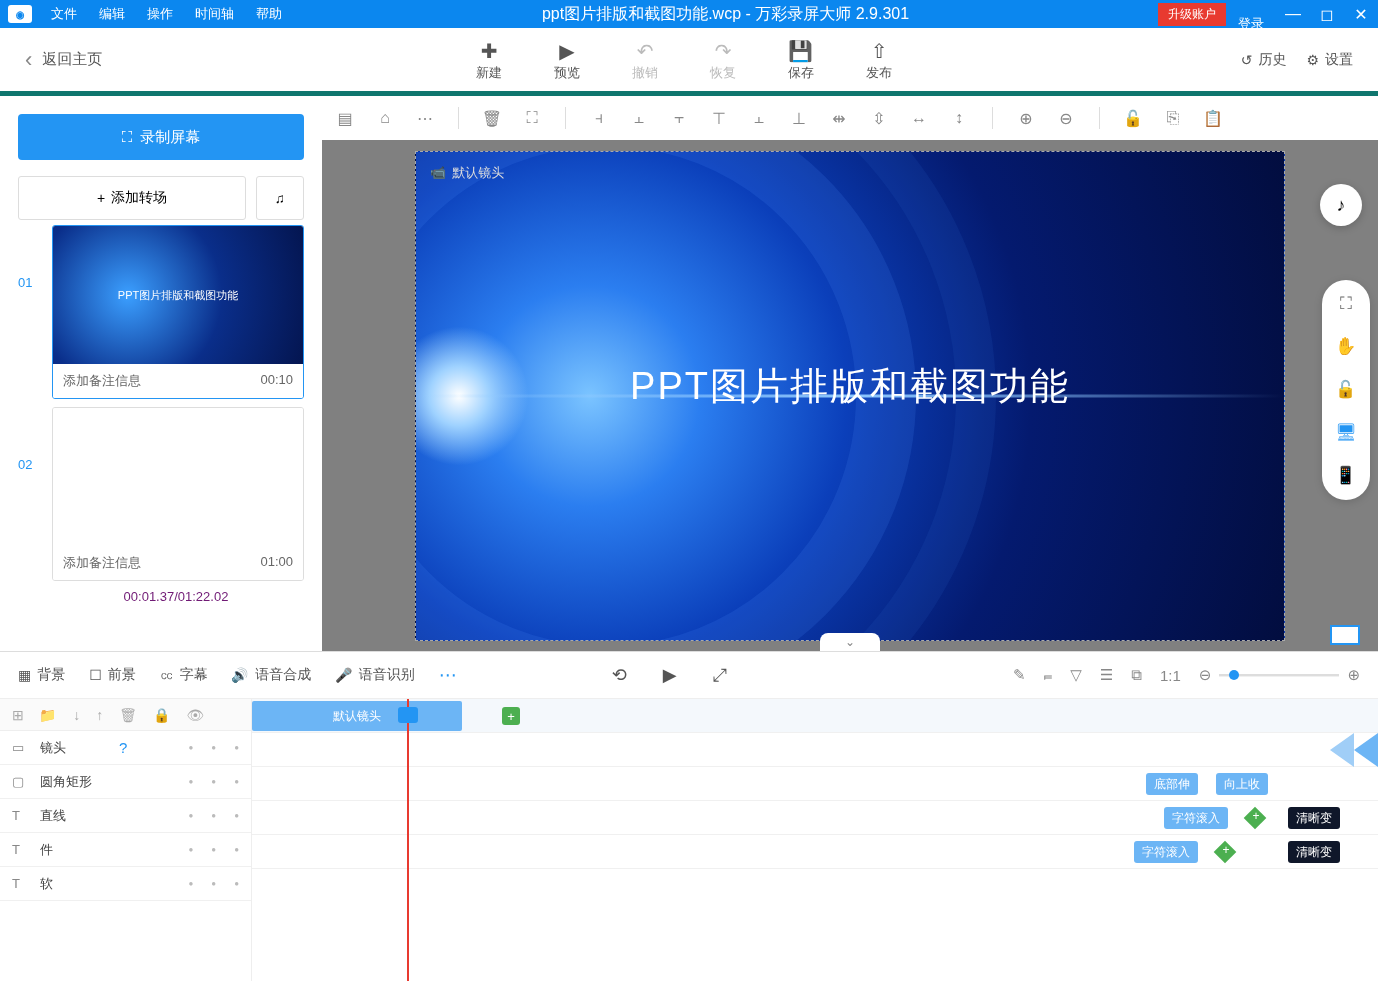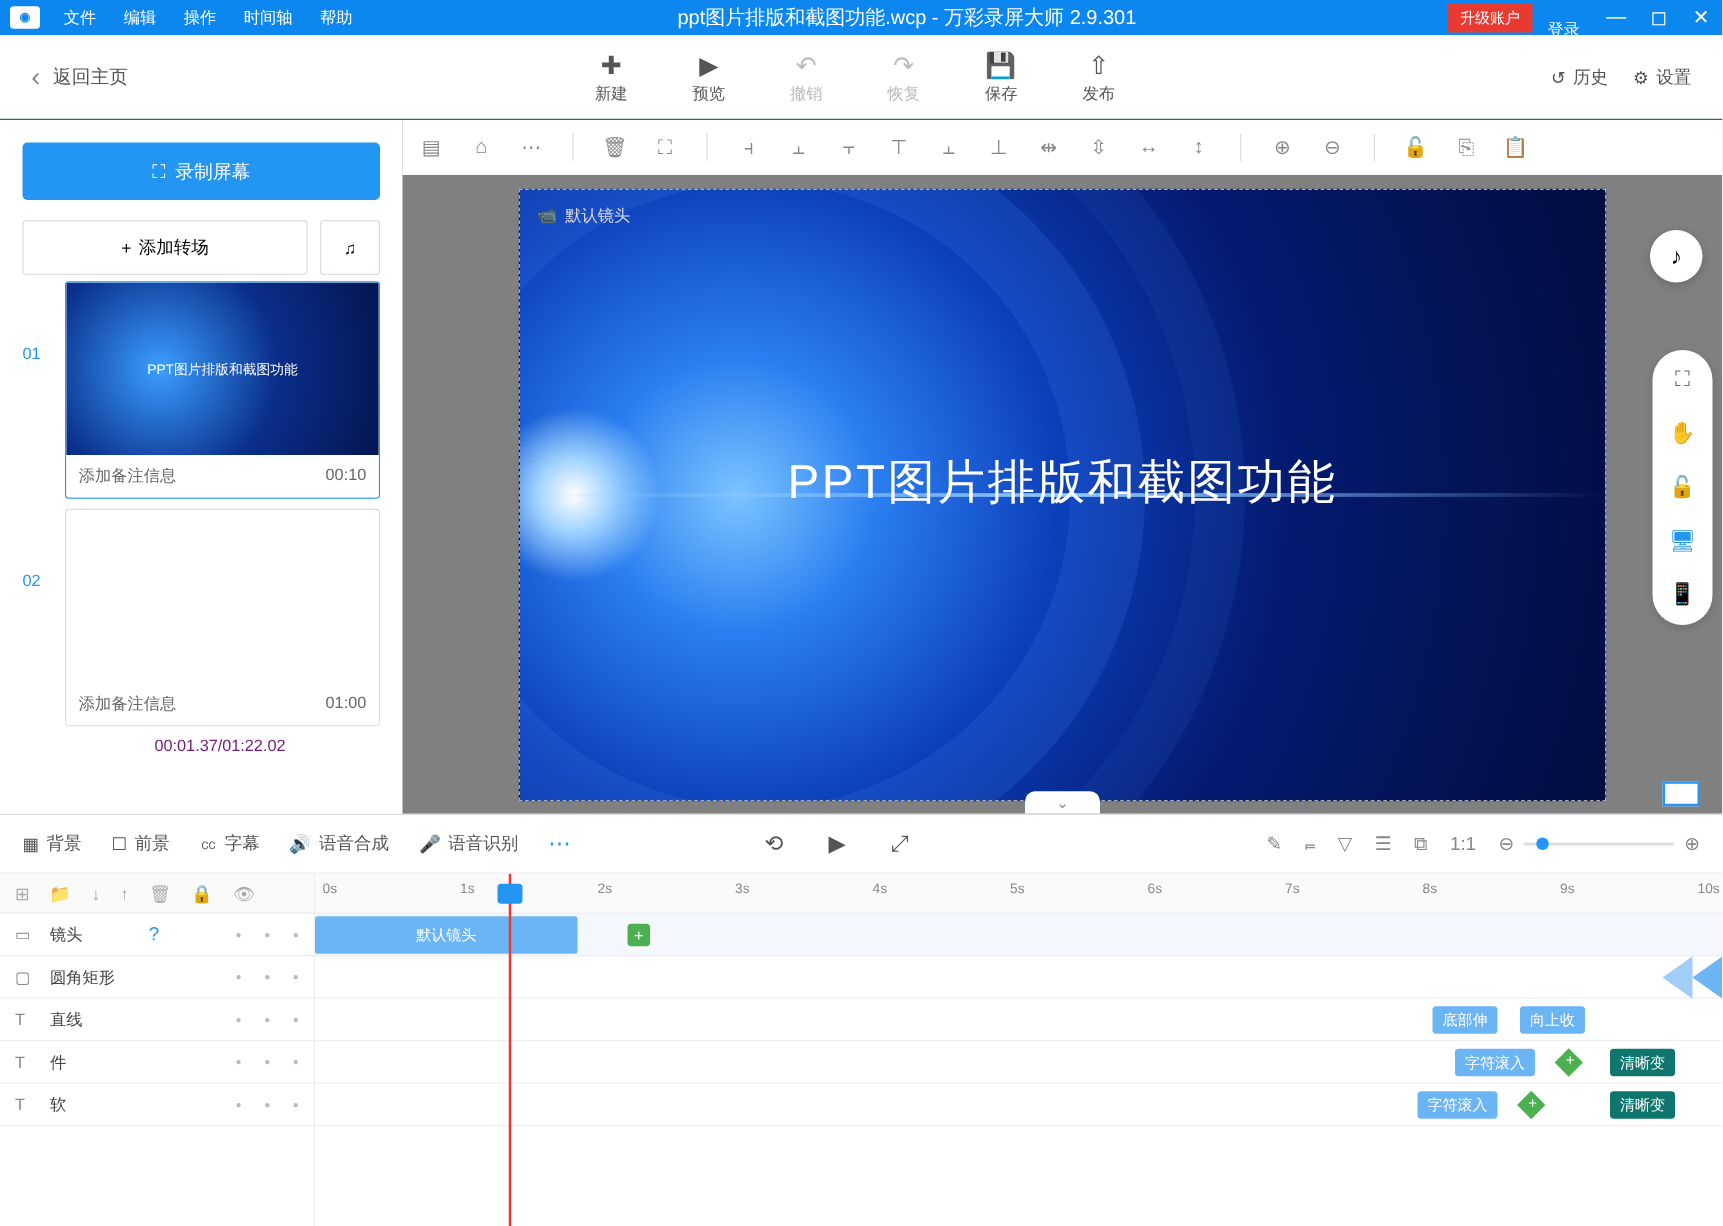--- a/index.html
+++ b/index.html
@@ -6,21 +6,21 @@
 body{width:1378px;height:981px;overflow:hidden;background:#fff;display:flex;flex-direction:column;}
 .titlebar{height:28px;background:#0b87ef;display:flex;align-items:center;color:#fff;font-size:13px;}
 .titlebar .logo{width:24px;height:18px;background:#fff;border-radius:3px;margin:0 8px;display:inline-flex;align-items:center;justify-content:center;color:#0b87ef;font-weight:bold;font-size:10px;}
 .titlebar .menu{padding:0 11px;cursor:pointer;}
 .titlebar .center{flex:1;text-align:center;font-size:16px;}
 .titlebar .right{display:flex;align-items:center;}
 .titlebar .upgrade{background:#e83a30;padding:3px 10px;font-size:12px;}
 .titlebar .login{padding:0 12px;margin-top:20px;}
 .wbtn{width:34px;text-align:center;font-size:16px;cursor:pointer;}
 
-.toolbar{height:68px;background:#fff;border-bottom:1px solid #0f766e;display:flex;align-items:center;}
+.toolbar{height:68px;background:#fff;border-bottom:5px solid #0f766e;display:flex;align-items:center;}
 .back{display:flex;align-items:center;color:#555;font-size:15px;padding:0 25px;cursor:pointer;}
 .back::before{content:"‹";font-size:22px;margin-right:10px;color:#888;}
 .tools{flex:1;display:flex;justify-content:center;gap:52px;}
 .tool{display:flex;flex-direction:column;align-items:center;color:#555;font-size:13px;cursor:pointer;}
 .tool.disabled{color:#bbb;}
 .tool .ico{font-size:20px;height:26px;display:flex;align-items:center;}
 .rtools{display:flex;align-items:center;gap:20px;padding-right:25px;color:#555;font-size:14px;}
 .rtool{display:flex;align-items:center;gap:6px;cursor:pointer;}
 
 .main{flex:1;display:flex;overflow:hidden;}
@@ -80,21 +80,21 @@
 .tlright{flex:1;position:relative;overflow:hidden;}
 .ruler{height:32px;background:#fafafa;border-bottom:1px solid #eee;position:relative;font-size:11px;color:#888;}
 .ruler span{position:absolute;top:6px;}
 .playhead{position:absolute;left:155px;top:0;bottom:0;width:2px;background:#e83a30;z-index:5;}
 .playhead::before{content:"";position:absolute;top:8px;left:-9px;width:20px;height:16px;background:#2395f3;border-radius:3px;}
 .rtrack{height:34px;border-bottom:1px solid #f0f0f0;position:relative;}
 .rtrack.shot{background:#f4f8fc;}
 .clip{position:absolute;top:2px;height:30px;background:#6cb5f5;color:#fff;font-size:12px;display:flex;align-items:center;justify-content:center;left:0;width:210px;border-radius:2px;}
 .addbtn{position:absolute;left:250px;top:8px;width:18px;height:18px;background:#4caf50;color:#fff;border-radius:3px;font-size:13px;display:flex;align-items:center;justify-content:center;}
 .tag{position:absolute;height:22px;background:#6cb5f5;color:#fff;font-size:12px;padding:0 8px;display:flex;align-items:center;border-radius:3px;top:6px;}
-.tag.clear{background:#0f766e;}
+.tag.clear{background:#0f172a;}
 .diamond{position:absolute;width:16px;height:16px;background:#4caf50;transform:rotate(45deg);top:9px;}
 .diamond::after{content:"+";position:absolute;transform:rotate(-45deg);color:#fff;left:4px;top:-1px;font-size:12px;}
 .endtri{position:absolute;right:0;top:0;width:0;height:0;border-right:24px solid #6cb5f5;border-top:17px solid transparent;border-bottom:17px solid transparent;}
 .endtri2{position:absolute;right:24px;top:0;width:0;height:0;border-right:24px solid #a0cef7;border-top:17px solid transparent;border-bottom:17px solid transparent;}
 </style>
 </head>
 <body>
 
 <div class="titlebar">
   <span class="logo">◉</span>
@@ -346,33 +346,20 @@
             <span>软</span>
             <span class="dots">
               <span>●</span>
               <span>●</span>
               <span>●</span>
             </span>
           </div>
         </div>
     </div>
     <div class="tlright">
-      <div class="ruler" id="ruler">
-          <span style="left: 6px;">0s</span>
-          <span style="left: 116px;">1s</span>
-          <span style="left: 226px;">2s</span>
-          <span style="left: 336px;">3s</span>
-          <span style="left: 446px;">4s</span>
-          <span style="left: 556px;">5s</span>
-          <span style="left: 666px;">6s</span>
-          <span style="left: 776px;">7s</span>
-          <span style="left: 886px;">8s</span>
-          <span style="left: 996px;">9s</span>
-          <span style="left: 1106px;">10s</span>
-        </div>
       <div class="playhead"></div>
       <div class="rtrack shot">
         <div class="clip">默认镜头</div>
         <div class="addbtn">+</div>
       </div>
       <div class="rtrack">
         <div class="endtri2"></div>
           <div class="endtri"></div>
       </div>
       <div class="rtrack">

